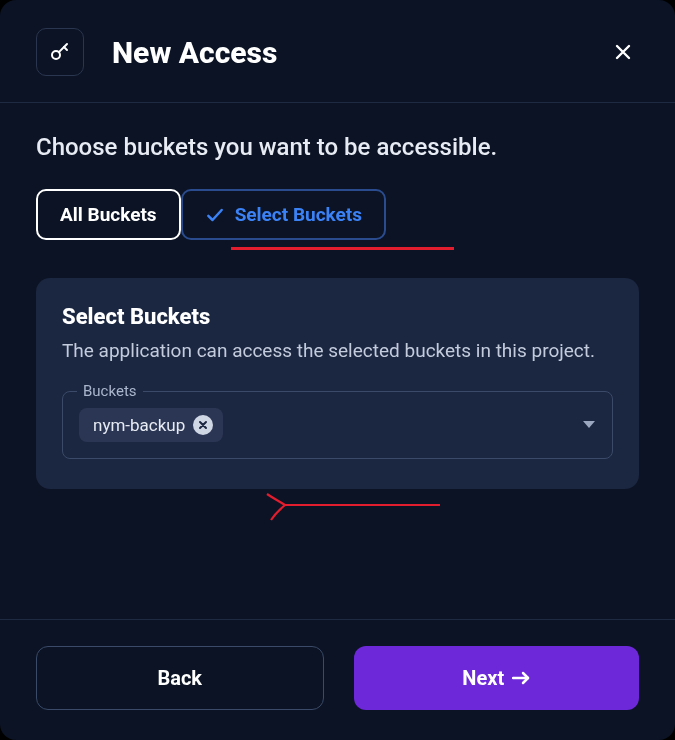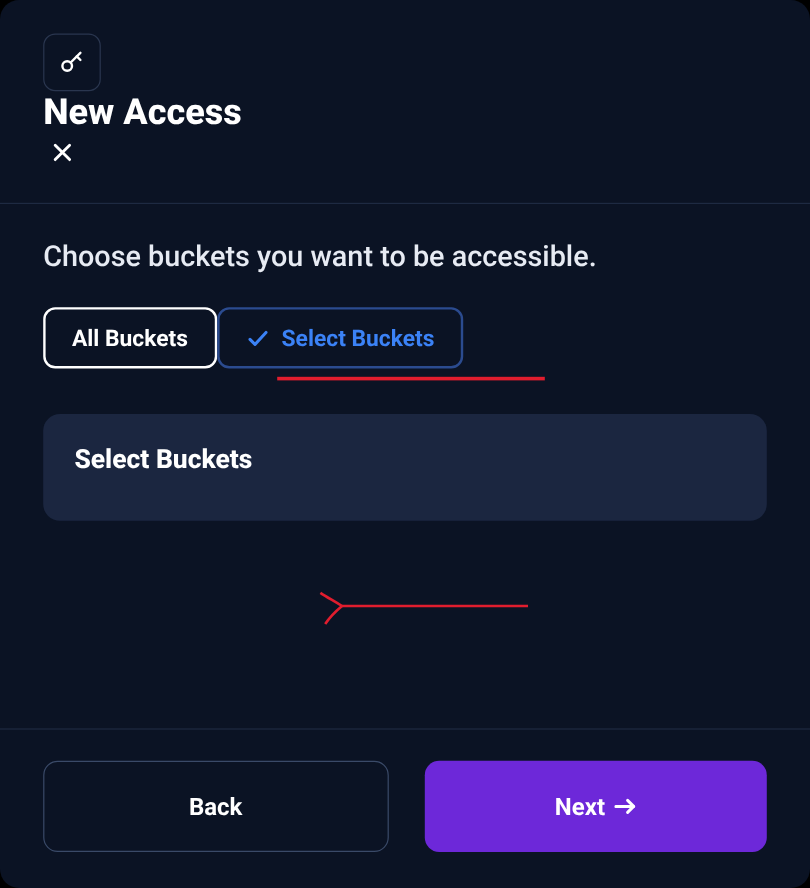--- a/index.html
+++ b/index.html
@@ -14,23 +14,23 @@
     width: 675px;
     height: 740px;
     background: #0b1324;
     border-radius: 16px;
     display: flex;
     flex-direction: column;
     position: relative;
   }
   .header {
     display: flex;
+    align-items: center;
     padding: 28px 36px 26px 36px;
     border-bottom: 1px solid #1e2a42;
-    flex-direction: column;
   }
   .key-box {
     width: 48px;
     height: 48px;
     border: 1px solid #2a364f;
     border-radius: 10px;
     display: flex;
     align-items: center;
     justify-content: center;
     margin-right: 28px;
@@ -159,21 +159,21 @@
     cursor:pointer;
   }
   .footer {
     border-top: 1px solid #1e2a42;
     padding: 26px 36px 30px 36px;
     display: flex;
     gap: 30px;
   }
   .btn {
     flex: 1;
-    height: 76px;
+    height: 64px;
     border-radius: 12px;
     font-size: 20px;
     font-weight: 700;
     display: flex;
     align-items: center;
     justify-content: center;
     gap: 8px;
     cursor: pointer;
   }
   .btn-outline {
@@ -228,21 +228,40 @@
               <polyline points="4 13 9 18 20 6"></polyline>
             </svg>
         </span>
         <span>Select Buckets</span>
       </div>
       <div class="underline"></div>
     </div>
 
     <div class="card">
       <div class="card-title">Select Buckets</div>
-
+      <div class="card-desc">The application can access the selected buckets in this project.</div>
+
+      <div class="fieldset">
+        <div class="legend">Buckets</div>
+        <div class="chiprow">
+          <span class="chip">
+            <span>nym-backup</span>
+            <span class="chip-x">
+              <svg width="10" height="10" viewBox="0 0 10 10" stroke="#1b2640" stroke-width="2" stroke-linecap="round">
+                  <path d="M2 2 L8 8 M8 2 L2 8"></path>
+                </svg>
+            </span>
+          </span>
+          <span class="dropdown-caret">
+            <svg width="14" height="10" viewBox="0 0 14 10" fill="#9aa7bf">
+                <path d="M1 1 L7 8 L13 1 Z"></path>
+              </svg>
+          </span>
+        </div>
+      </div>
     </div>
   </div>
 
   <div class="footer">
     <div class="btn btn-outline">
       <span>Back</span>
     </div>
     <div class="btn btn-primary">
       <span>Next</span>
       <svg width="18" height="14" viewBox="0 0 18 14" fill="none" stroke="#fff" stroke-width="2.5" stroke-linecap="round" stroke-linejoin="round">

